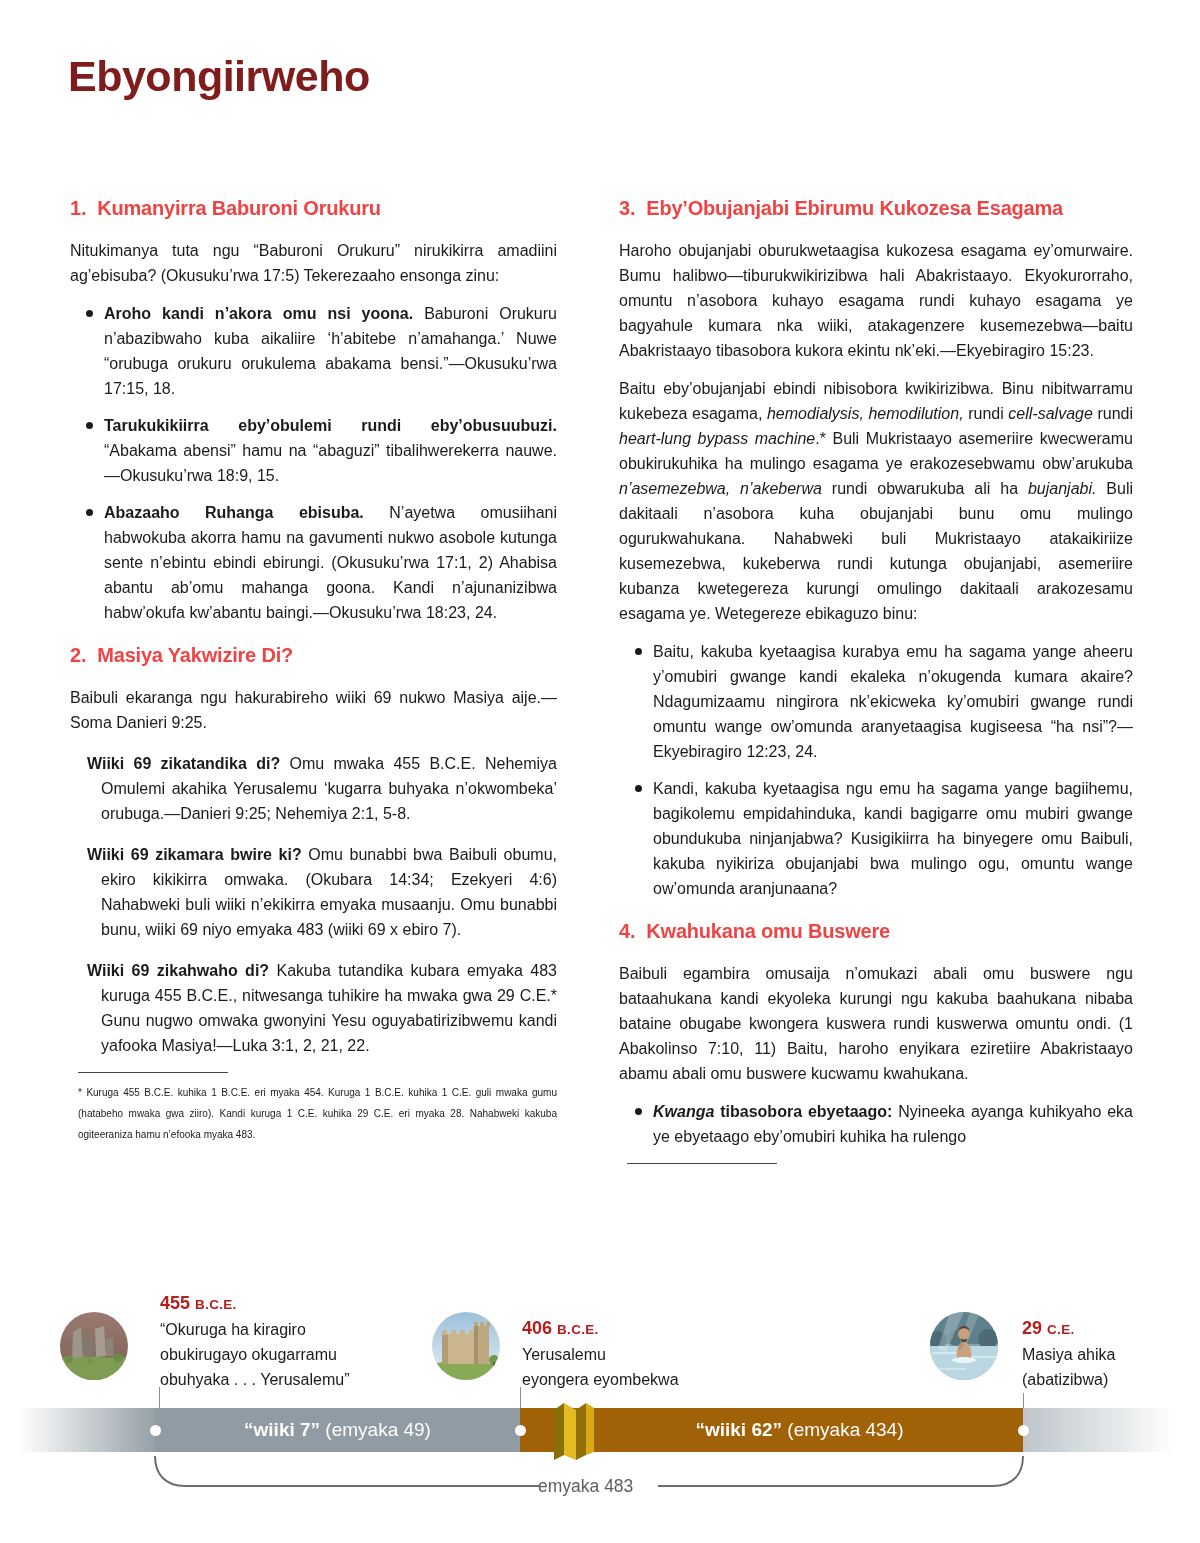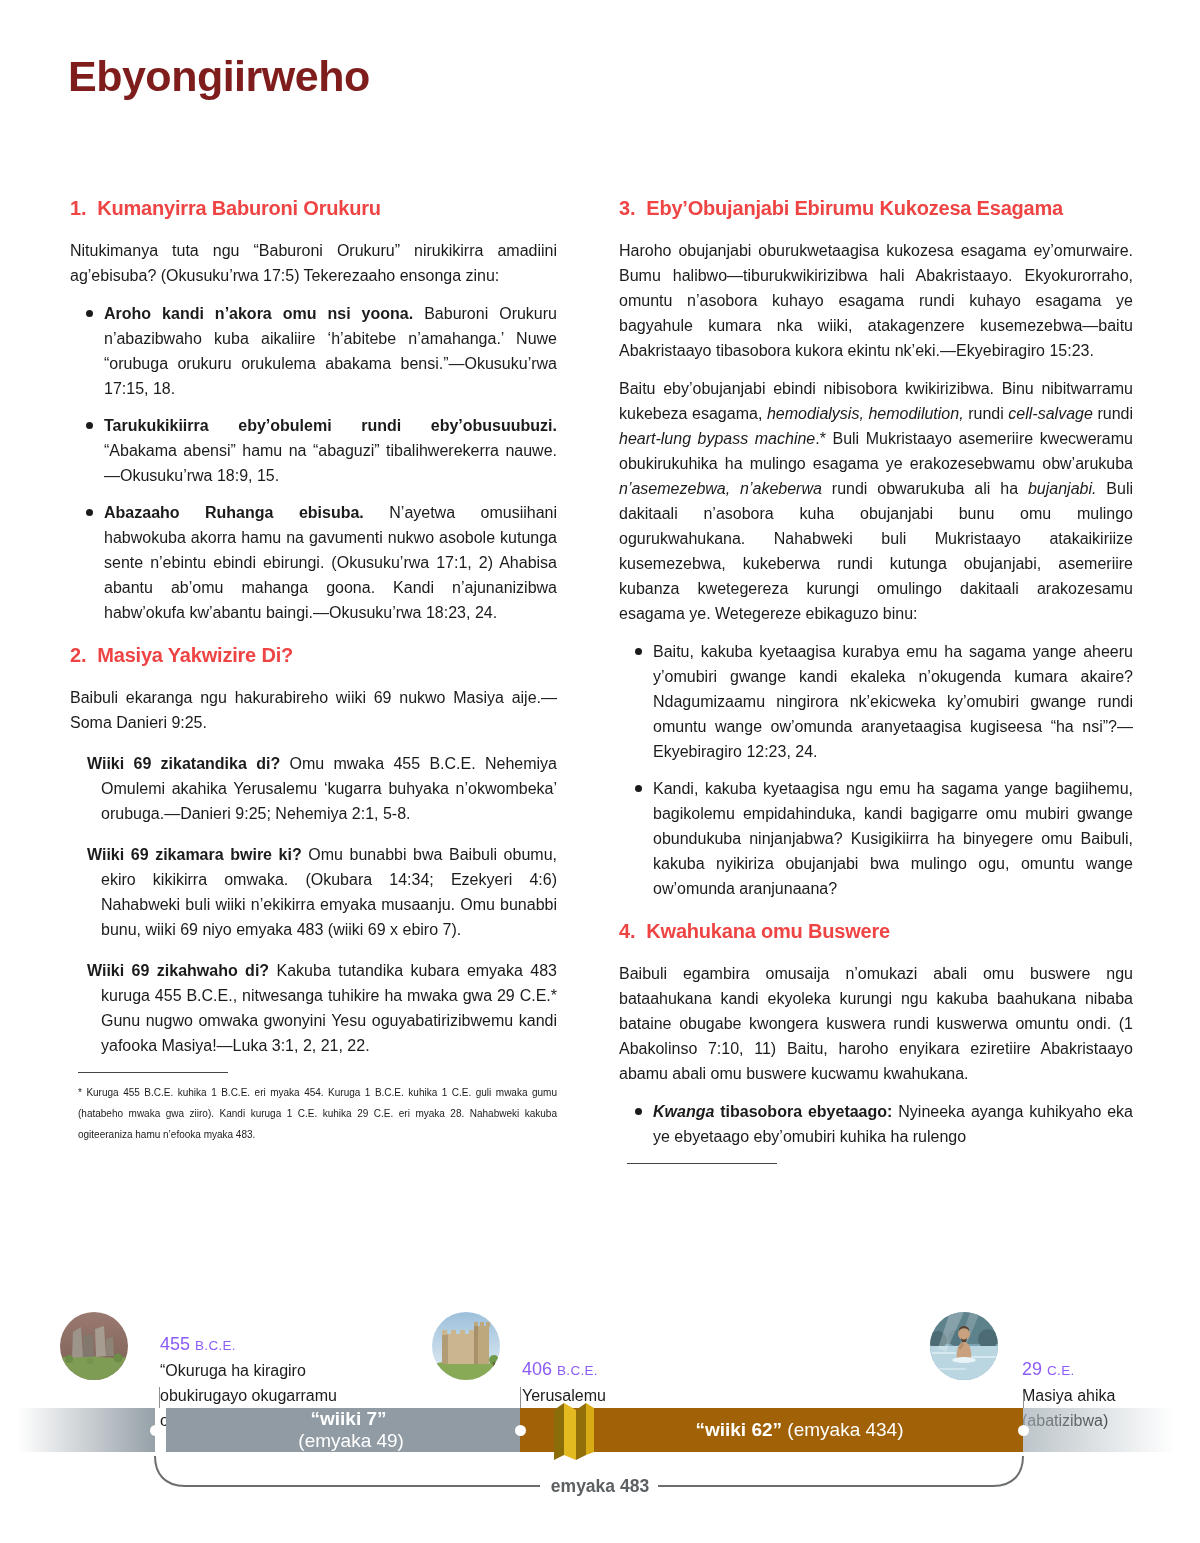--- a/index.html
+++ b/index.html
@@ -36,50 +36,50 @@
   }
 
   .wpara{padding-left:31px;text-indent:-14px;margin:16px 0 12px 0;}
 
   .footnote{margin-top:14px;font-size:10px;line-height:21px;margin-left:8px;}
   .footnote .rule{width:150px;height:1px;background:#444;margin-bottom:9px;}
 
   
   .tl-medallion{position:absolute;border-radius:50%;overflow:hidden;}
   .tl-caption{position:absolute;text-align:left;line-height:25px;}
-  .tl-year{font-size:18px;font-weight:normal;color:#8b5cf6;margin-top:41px;}
+  .tl-year{font-size:18px;font-weight:bold;color:#b91c1c;}
   .tl-year .era{font-size:13.5px;letter-spacing:0.3px;}
   .tl-lines{font-size:16px;color:#1b1b1b;white-space:pre-line;}
 
   .tl-tick{position:absolute;width:1px;background:#8f8f8f;}
 
   .tl-fade-left{
     position:absolute;left:18px;top:1408px;width:137px;height:44px;
     background:linear-gradient(to right, rgba(144,155,163,0), rgba(144,155,163,0.95));
   }
   .tl-fade-right{
     position:absolute;left:1023px;top:1408px;width:152px;height:44px;
     background:linear-gradient(to right, rgba(167,178,185,0.75), rgba(167,178,185,0));
   }
   .tl-bar{
     position:absolute;top:1408px;height:44px;display:flex;align-items:center;justify-content:center;
     color:#ffffff;font-size:19px;white-space:pre;
   }
-  #bar-weeks7{left:166px;width:365px;background:#909ba3;flex-direction:column;}
+  #bar-weeks7{left:155px;width:365px;background:#909ba3;}
   #bar-weeks62{left:520px;width:503px;background:#d0a512;padding-left:56px;box-sizing:border-box;}
 
   .tl-dot{
     position:absolute;top:1424.5px;width:11px;height:11px;border-radius:50%;background:#ffffff;z-index:5;
   }
 
   #fold-svg{position:absolute;left:550px;top:1400px;z-index:3;}
   #bracket-svg{position:absolute;left:145px;top:1452px;}
   #bracket-label{
-    position:absolute;left:538px;top:1476px;width:124px;text-align:center;
-    font-size:17.5px;font-weight:bold;color:#5c6063;
+    position:absolute;left:538px;top:1476px;width:124px;
+    font-size:17.5px;font-weight:normal;color:#5c6063;
   }
 </style>
 </head>
 <body>
 
 <div id="page-title">Ebyongiirweho</div>
 
 <div class="col" id="col-left">
   <h2 class="sec">
     <span class="num">1.</span><span>Kumanyirra Baburoni Orukuru</span>

